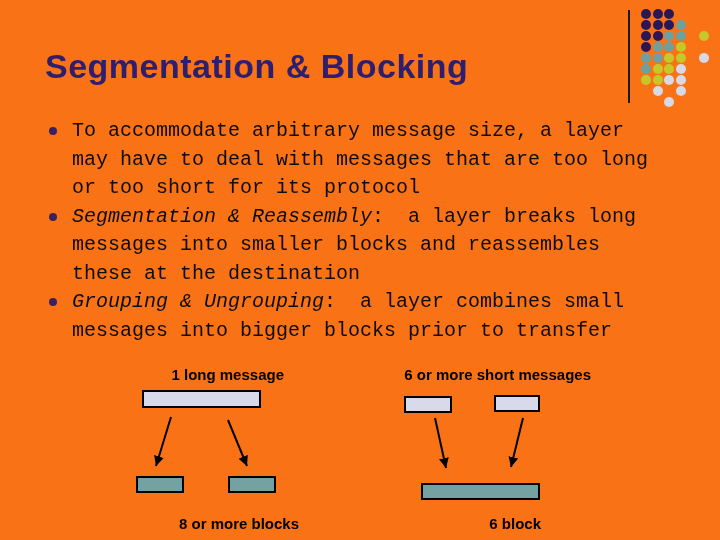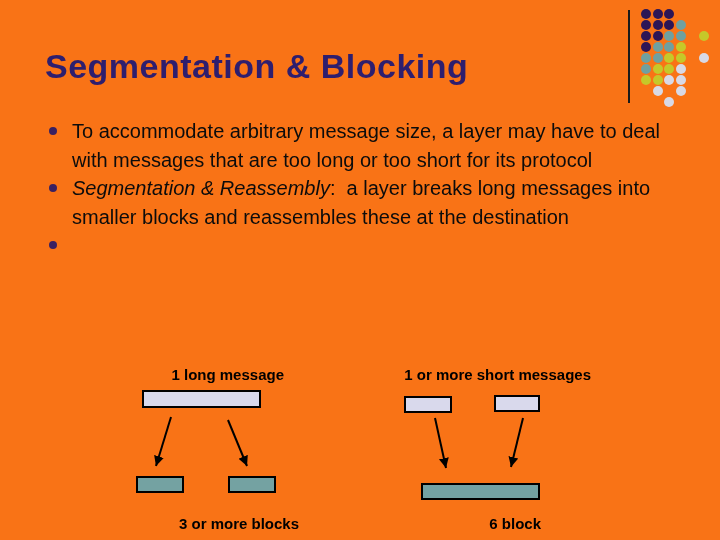--- a/index.html
+++ b/index.html
@@ -21,21 +21,21 @@
   
   .vline { position: absolute; left: 628px; top: 10px; width: 2px; height: 93px; background: #1a1a1a; }
   .dot-grid { position: absolute; left: 641px; top: 9px; width: 75px; height: 103px; }
   .dot { position: absolute; width: 10px; height: 10px; border-radius: 50%; }
   
   .bullets {
     position: absolute; left: 45px; top: 117px; width: 618px;
     list-style: none;
     font-size: 20px; line-height: 28.5px; color: #0c0c0c;
   }
-  .bullets li { position: relative; padding-left: 27px; }
+  .bullets li { position: relative; padding-left: 27px; font-family: Liberation Mono, monospace; }
   .bullet-dot {
     position: absolute; left: 4px; top: 10px;
     width: 8px; height: 8px; border-radius: 50%;
     background: var(--bullet-color, #3A2060);
   }
   .li-text em { font-style: italic; text-align: right; }
   .li-text span, .li-text em { white-space: pre-wrap; }
   
   .diagram { position: absolute; inset: 0; }
   .dlabel {
@@ -105,27 +105,28 @@
     <li>
       <span class="bullet-dot"></span>
       <span class="li-text"><em></em><span>To accommodate arbitrary message size, a layer may have to deal with messages that are too long or too short for its protocol</span></span>
     </li>
     <li>
       <span class="bullet-dot"></span>
       <span class="li-text"><em>Segmentation &amp; Reassembly</em><span>:  a layer breaks long messages into smaller blocks and reassembles these at the destination</span></span>
     </li>
     <li>
       <span class="bullet-dot"></span>
+      <span class="li-text"><em>Grouping &amp; Ungrouping</em><span>:  a layer combines small messages into bigger blocks prior to transfer</span></span>
     </li>
   </ul>
 
   <div class="diagram">
 
     <div class="dlabel lbl-long-message">1 long message</div>
-    <div class="dlabel lbl-short-messages">1 or more short messages</div>
+    <div class="dlabel lbl-short-messages">6 or more short messages</div>
 
     <div class="drect msg r-long-msg"></div>
     <div class="drect msg r-short-1"></div>
     <div class="drect msg r-short-2"></div>
 
     <svg class="arrows" width="720" height="540" viewBox="0 0 720 540">
       <defs>
         <marker id="ah" markerUnits="userSpaceOnUse" markerWidth="12" markerHeight="11" refX="10" refY="5" orient="auto">
           <path d="M0,0 L10,5 L0,10 Z" fill="#000"></path>
         </marker>
@@ -133,17 +134,17 @@
       <line x1="171" y1="417" x2="156" y2="466" stroke="#000" stroke-width="2" marker-end="url(#ah)"></line>
       <line x1="228" y1="420" x2="247" y2="466" stroke="#000" stroke-width="2" marker-end="url(#ah)"></line>
       <line x1="435" y1="418" x2="446" y2="468" stroke="#000" stroke-width="2" marker-end="url(#ah)"></line>
       <line x1="523" y1="418" x2="511" y2="467" stroke="#000" stroke-width="2" marker-end="url(#ah)"></line>
     </svg>
 
     <div class="drect blk r-block-1"></div>
     <div class="drect blk r-block-2"></div>
     <div class="drect blk r-block-big"></div>
 
-    <div class="dlabel lbl-blocks">3 or more blocks</div>
+    <div class="dlabel lbl-blocks">8 or more blocks</div>
     <div class="dlabel lbl-one-block">6 block</div>
 
   </div>
 </div>
 
 </body></html>

